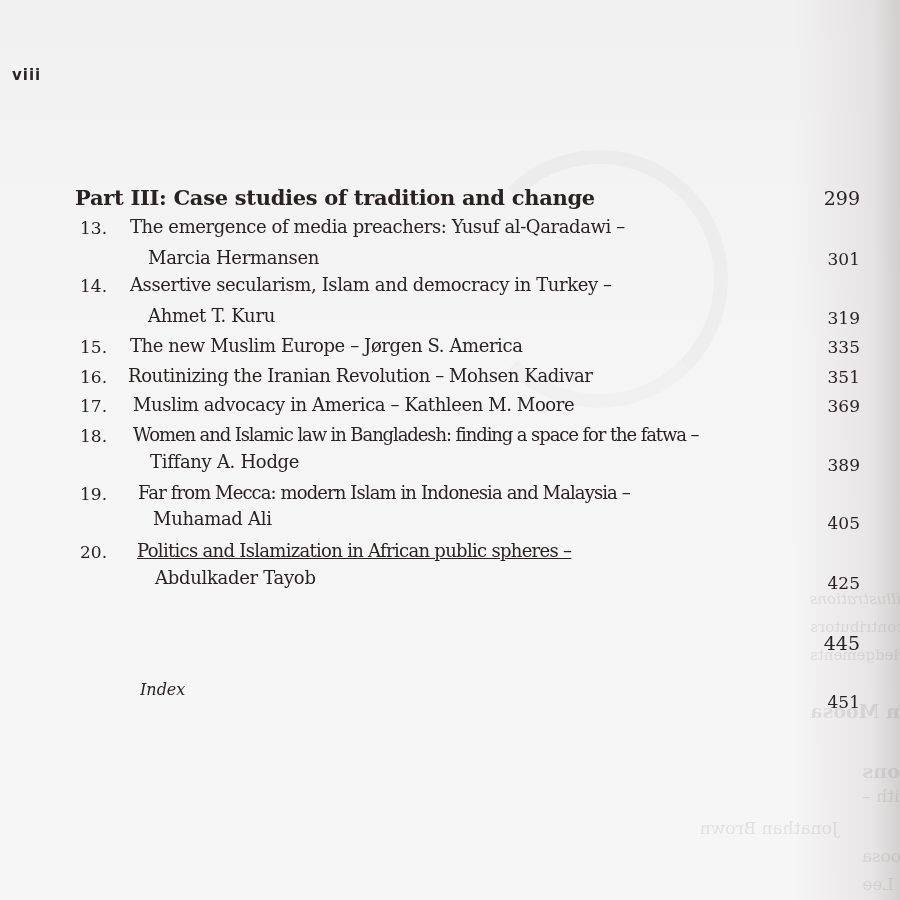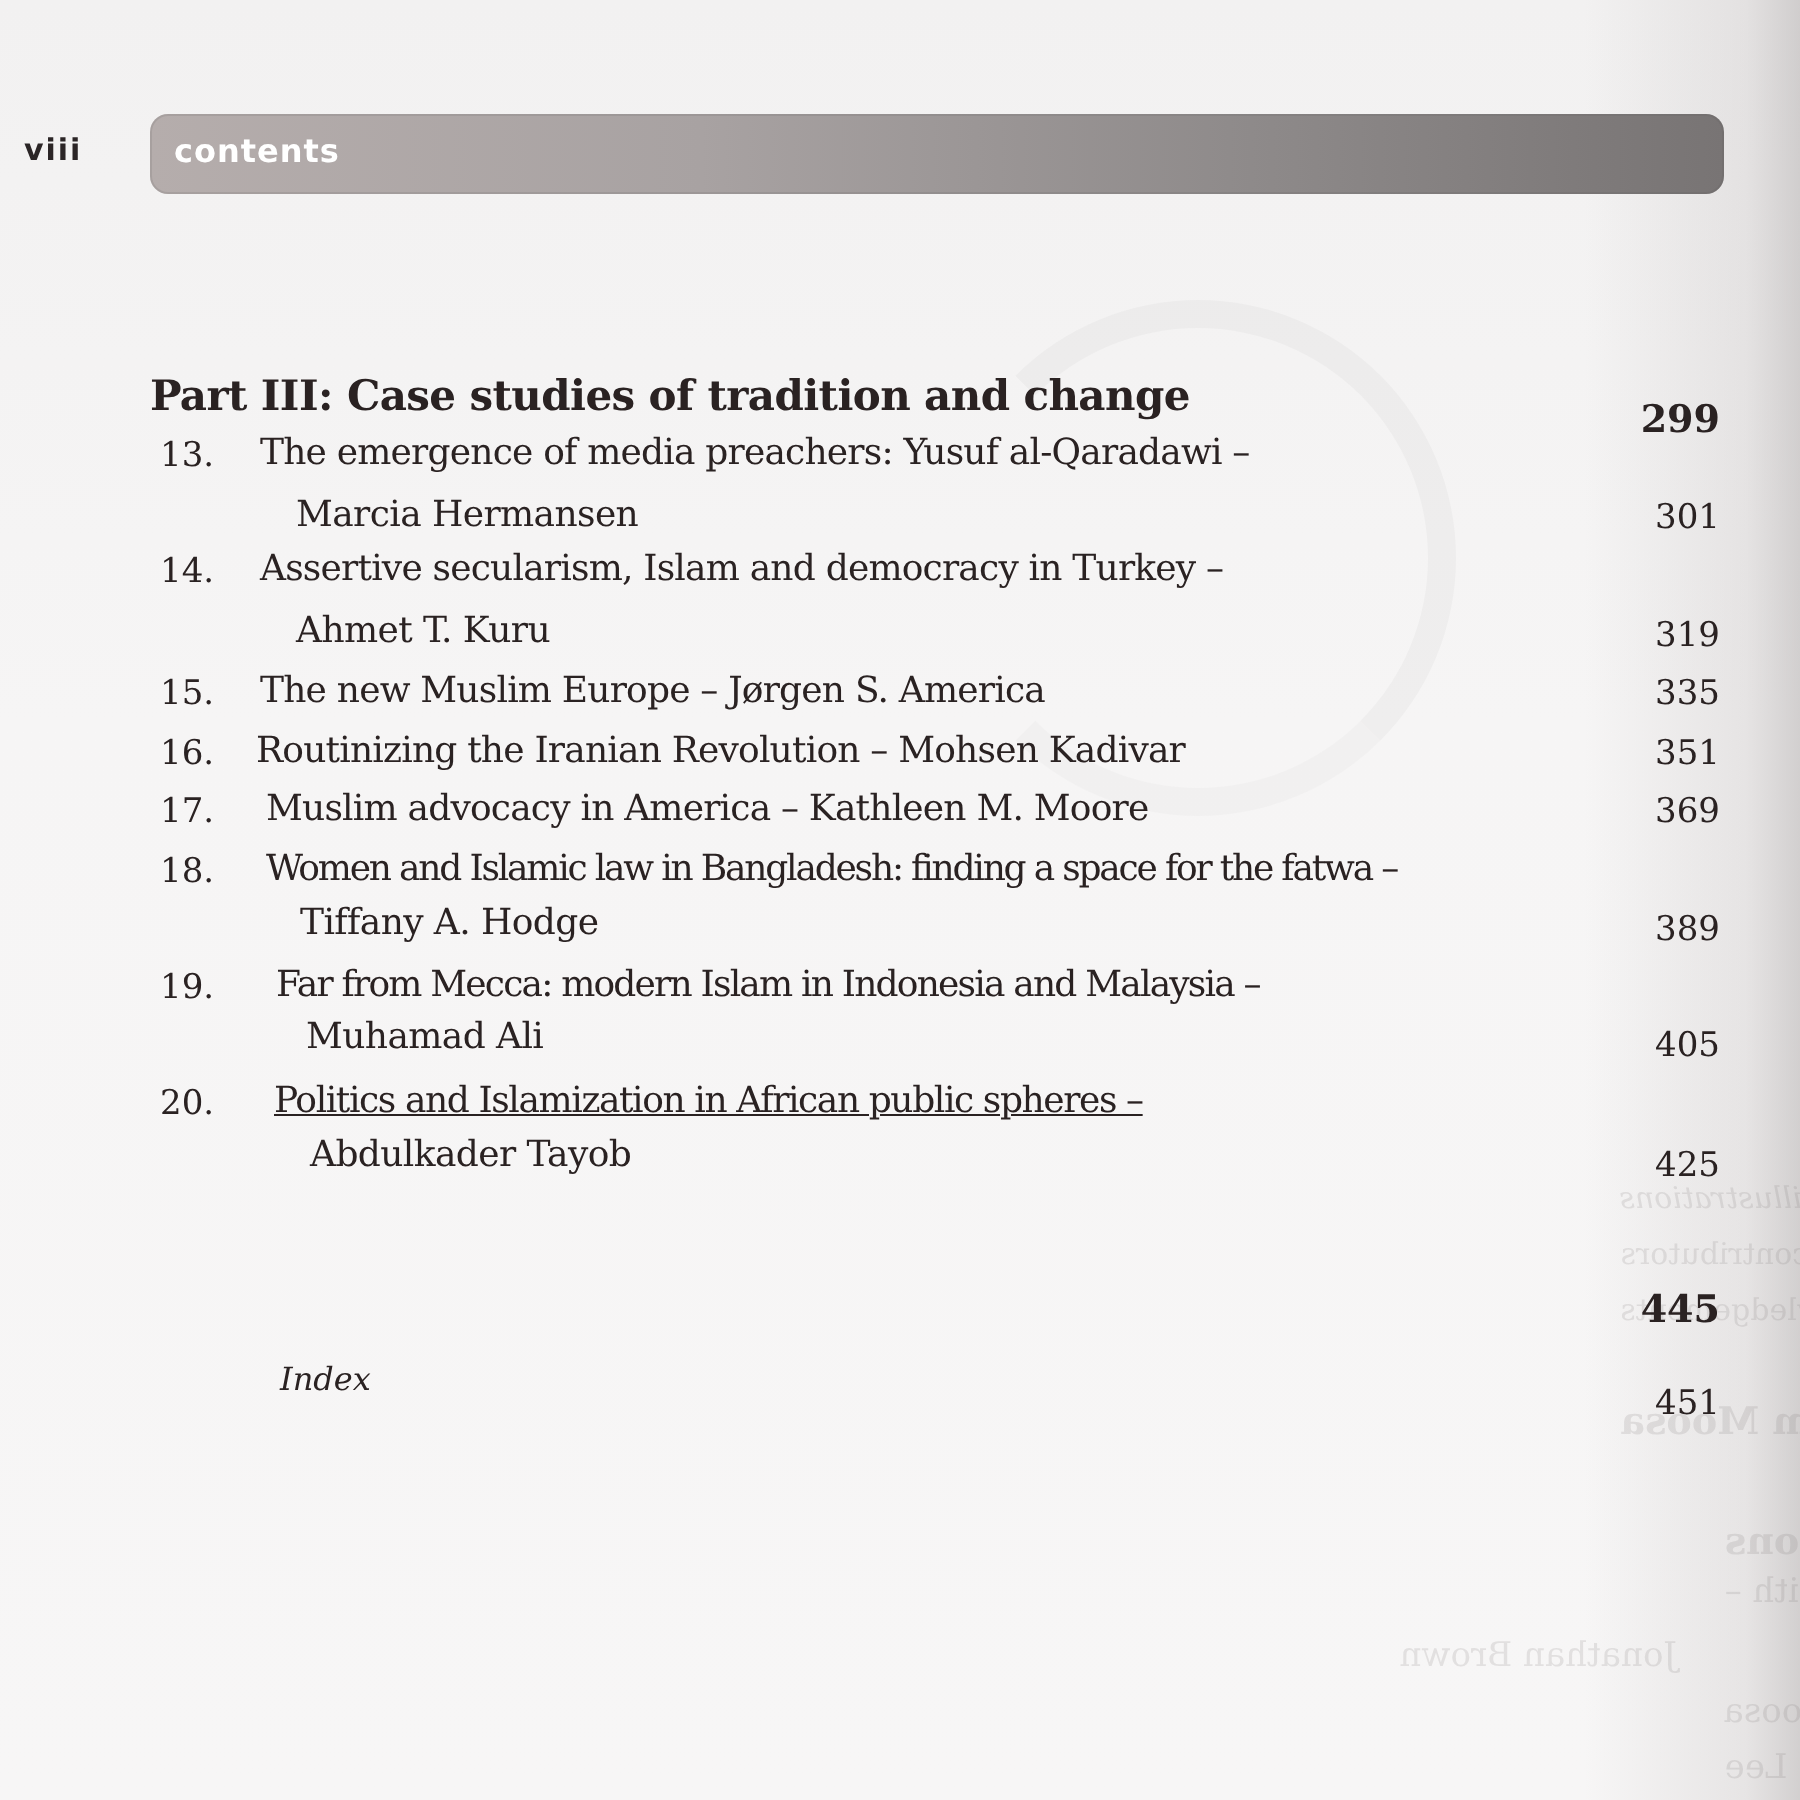--- a/index.html
+++ b/index.html
@@ -81,23 +81,22 @@
       letter-spacing: -0.3px;
     }
     .pg {
       position: absolute;
       right: 40px;
       font-size: 17px;
       color: #2a2222;
       text-align: right;
     }
     .pg.bold {
-      font-weight: bold;
+      font-weight: normal;
       font-size: 19px;
-      margin-top: 12px;
     }
     .entry-num {
       position: absolute;
       left: 80px;
       font-size: 17px;
       color: #2a2222;
     }
     .entry-title {
       position: absolute;
       font-size: 18px;
@@ -150,23 +149,20 @@
   <div class="bleed" style="right:90px; top:646px; font-size:15px;">Acknowledgements</div>
   <div class="bleed" style="right:90px; top:700px; font-size:19px; font-weight:bold;">Introduction – Jeffrey T. Kenney and Ebrahim Moosa</div>
   <div class="bleed" style="right:38px; top:760px; font-size:19px; font-weight:bold;">Part I: Traditions and transformations</div>
   <div class="bleed" style="right:38px; top:786px; font-size:17px;">1.   Scripture in the modern Muslim world: the Quran and Hadith –</div>
   <div class="bleed" style="right:200px; top:818px; font-size:17px;">Jonathan Brown</div>
   <div class="bleed" style="right:38px; top:846px; font-size:17px;">2.   Ethical landscapes: laws, norms, and morality – Ebrahim Moosa</div>
   <div class="bleed" style="right:38px; top:874px; font-size:17px;">3.   Governance and government – Robert D. Lee</div>
 
   <div class="folio">viii</div>
 
-  <div class="header-bar">
-    <span class="header-title">contents</span>
-  </div>
 
   <div class="toc">
 
     <div class="part-title">Part III: Case studies of tradition and change</div>
     <div class="pg bold" style="top:187px;">299</div>
 
     <div>
       <span class="entry-num" style="top:218px;">13.</span>
       <span class="entry-title" style="left:130px; top:216px;">The emergence of media preachers: Yusuf al-Qaradawi –</span>
       <span class="entry-author" style="left:148px; top:247px;">Marcia Hermansen</span>

